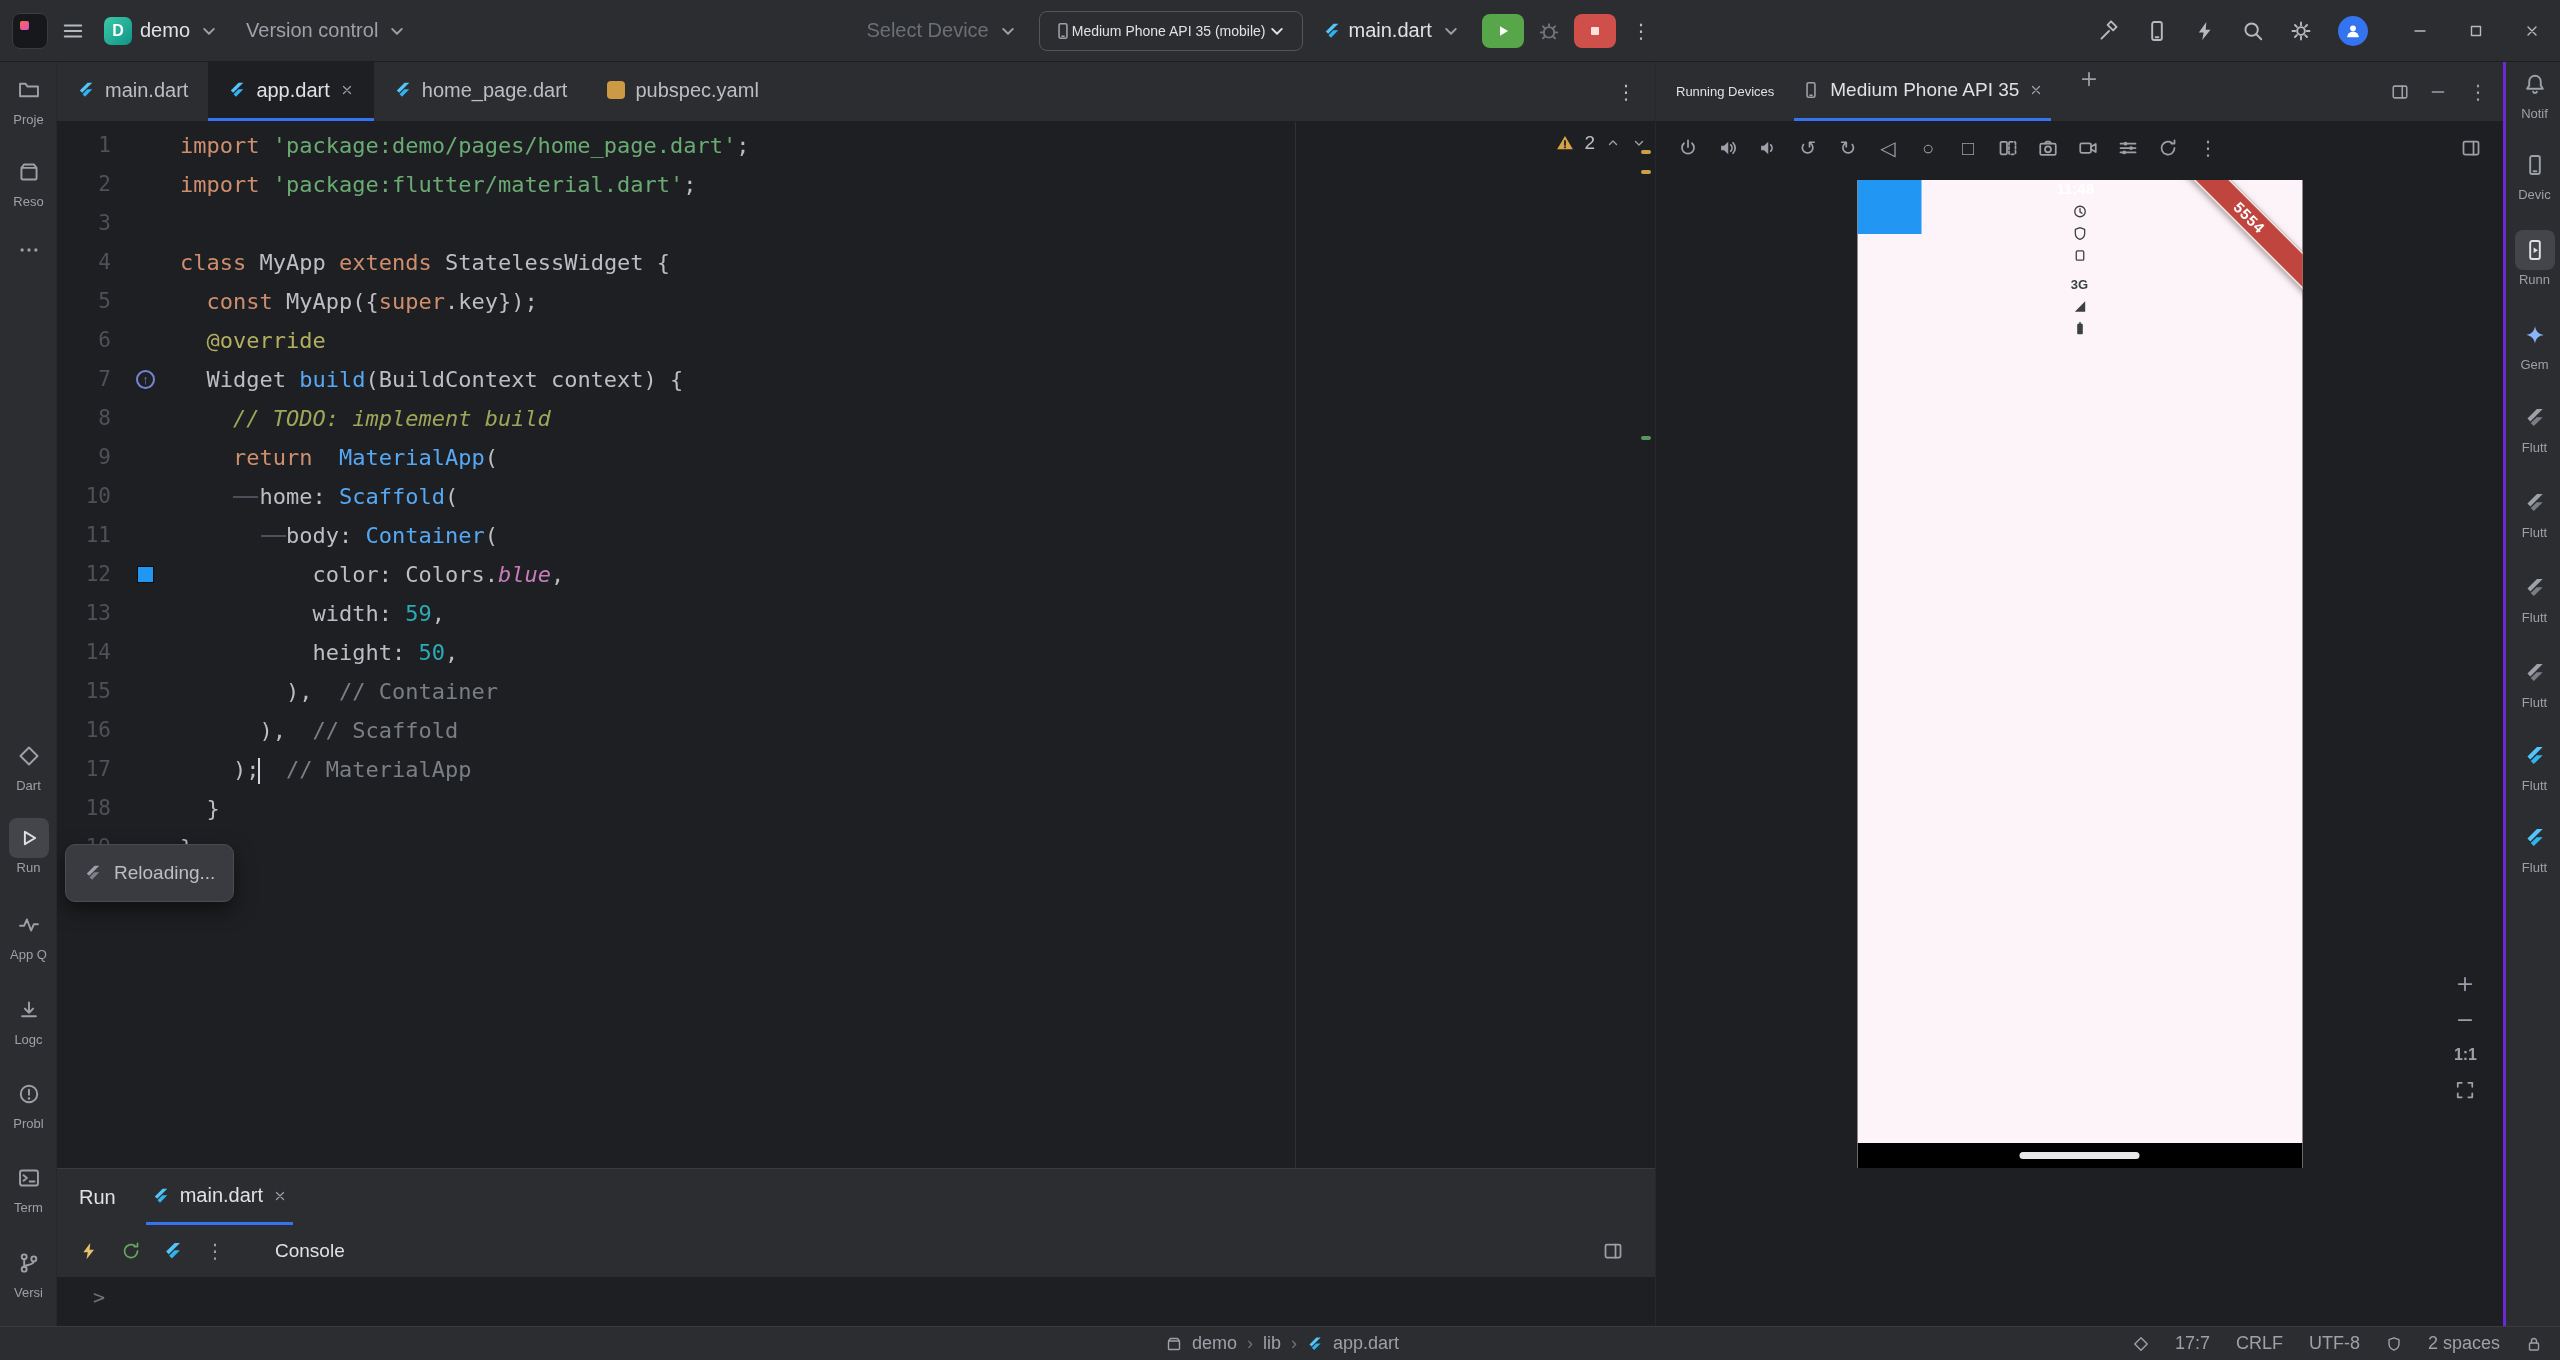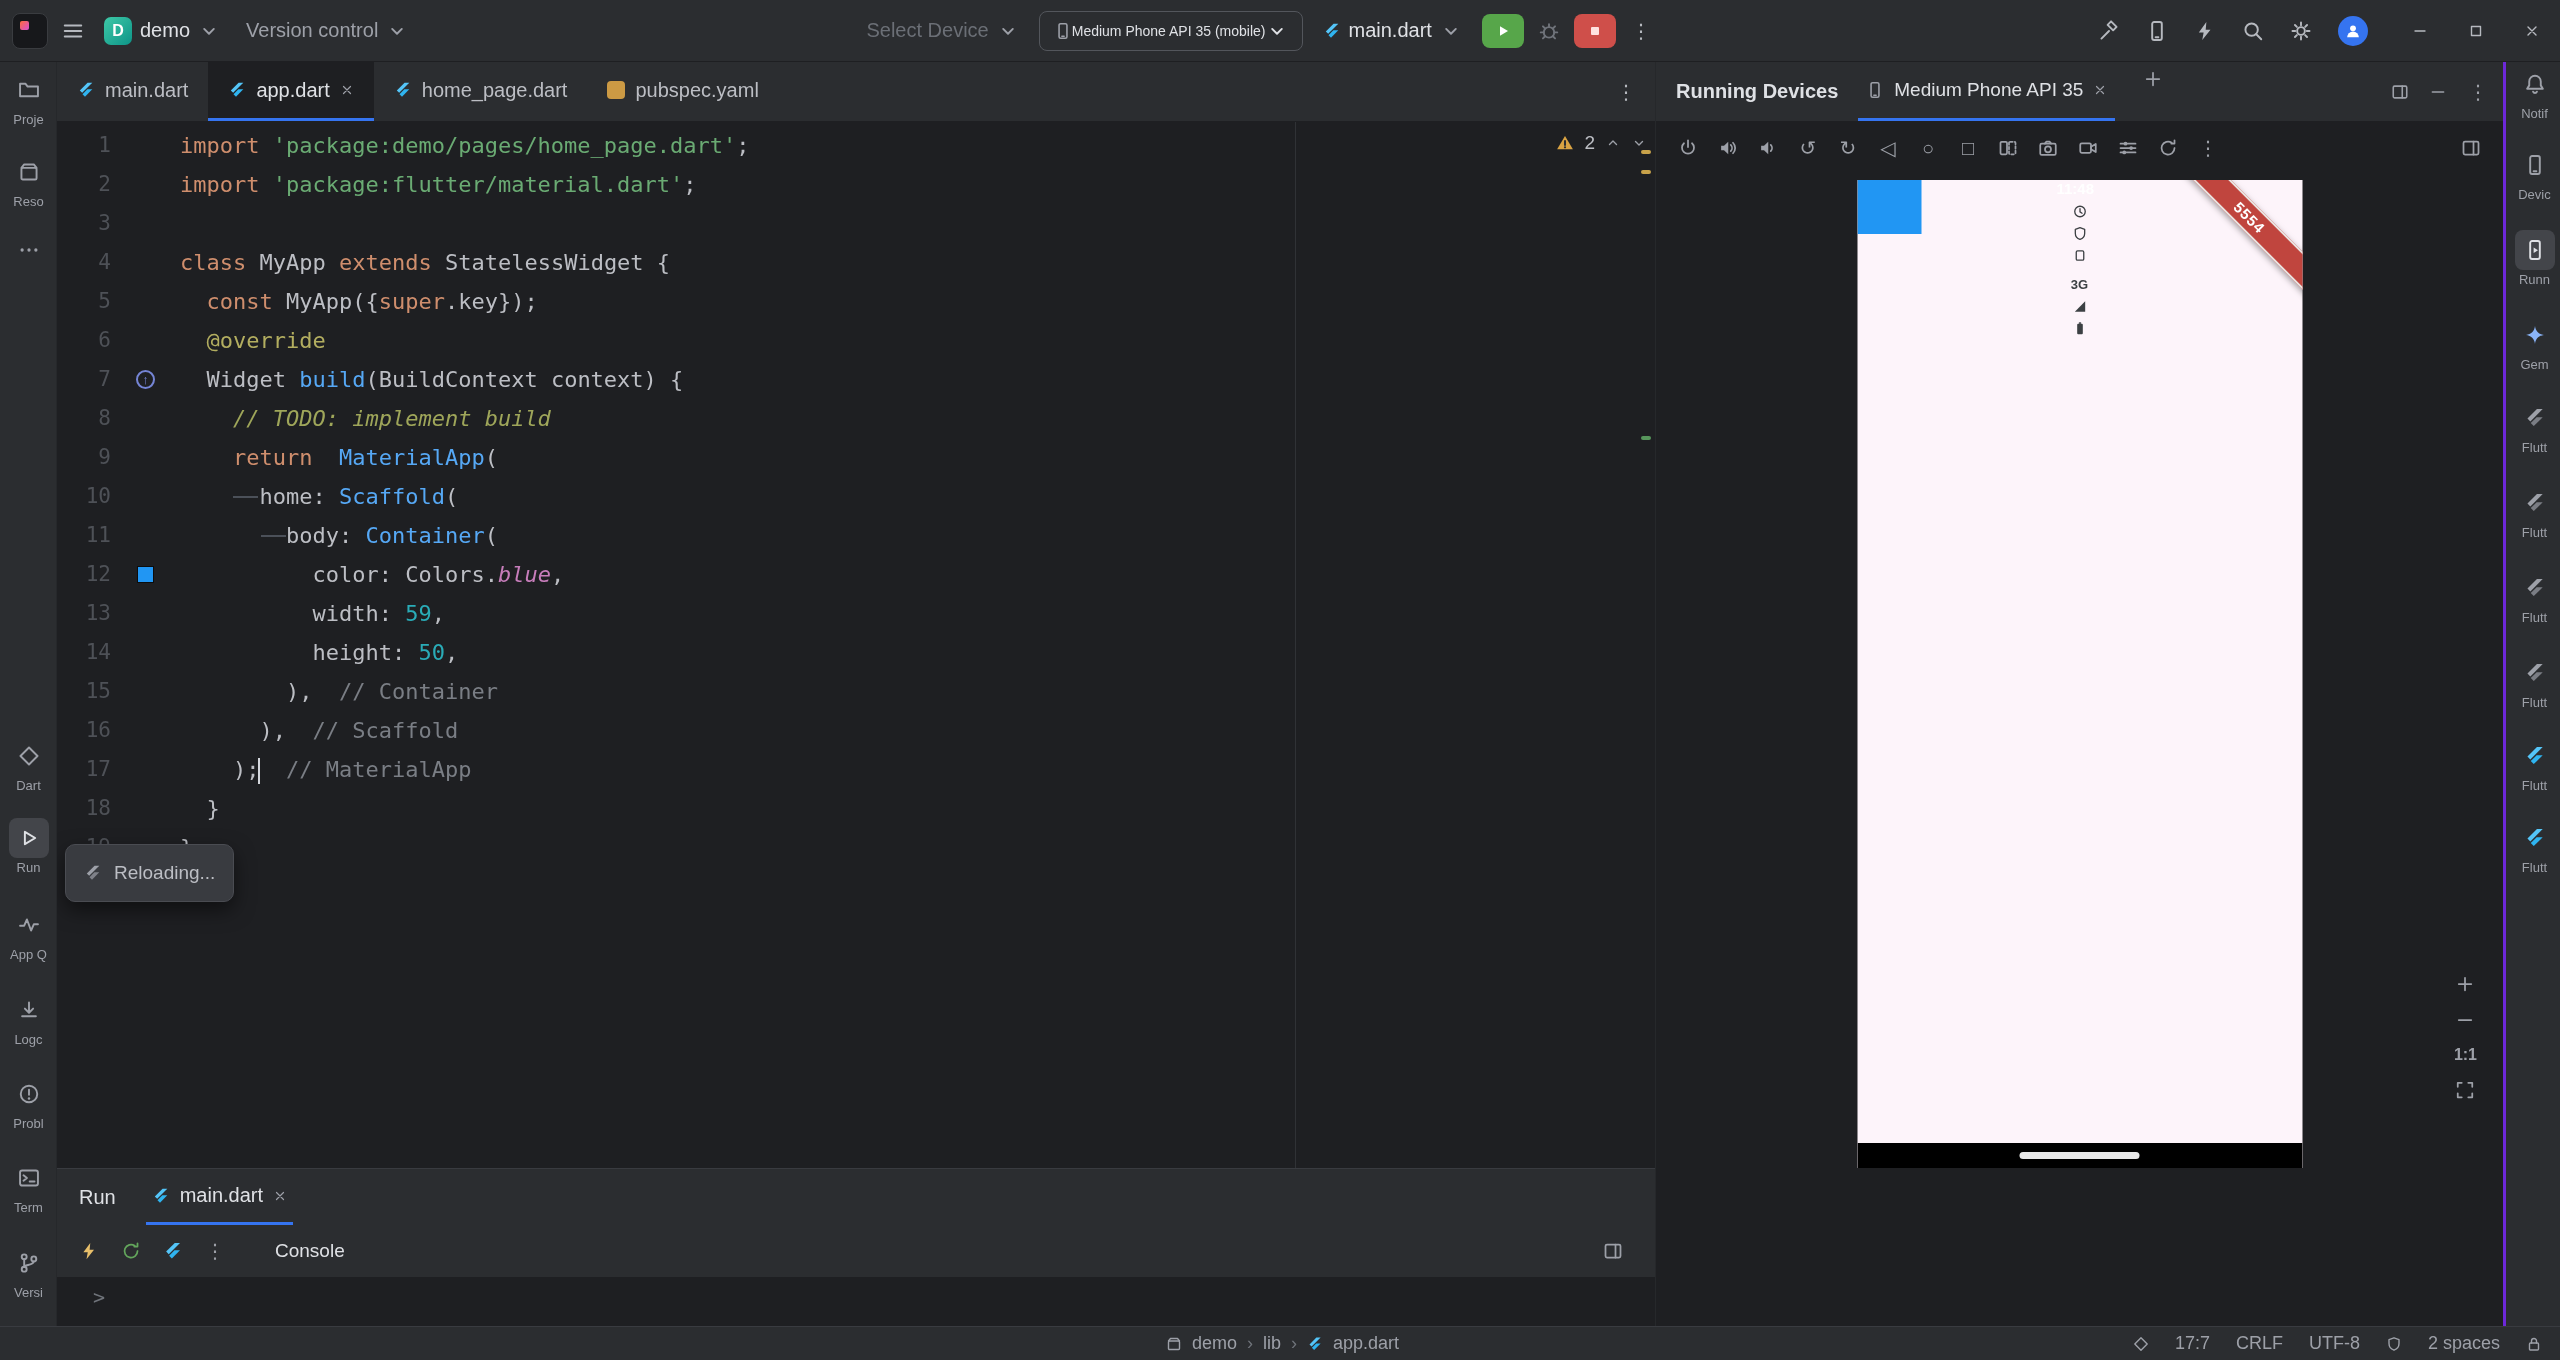--- a/index.html
+++ b/index.html
@@ -113,21 +113,21 @@
   .ib .ic { width:20px; height:20px; }
   .console-label { margin-left:36px; color:#dfe1e5; font-size:19px; }
   .console { flex:1; background:#1e1f22; font-family:"DejaVu Sans Mono",monospace; font-size:20px;
              color:#6f737a; padding:8px 0 0 36px; }
 
   
   .devpanel { width:848px; flex:none; display:flex; flex-direction:column; background:#1e1f22;
               border-left:1px solid #26282b; }
   .dp-header { height:60px; flex:none; background:#2b2d30; border-bottom:1px solid #1e1f22;
                display:flex; align-items:stretch; padding:0 14px 0 20px; gap:20px; }
-  .dp-title { align-self:center; font-weight:700; color:#dfe1e5; font-size:20px; }
+  .dp-title { align-self:center; font-weight:400; color:#dfe1e5; font-size:13px; }
   .dp-tab { display:flex; align-items:center; gap:10px; padding:0 8px; color:#dfe1e5;
             border-bottom:3px solid #3574f0; font-size:19px; }
   .dp-hright { margin-left:auto; display:flex; align-items:center; gap:20px; color:#9da0a8; }
   .dp-toolbar { height:52px; flex:none; display:flex; align-items:center; gap:4px; padding:0 14px; }
   .dp-area { flex:1; position:relative; }
   .phone { position:absolute; left:50%; transform:translateX(-50%); top:6px; width:445px; height:988px;
            background:#fdf4fa; overflow:hidden; }
   .bluebox { position:absolute; left:0; top:0; width:64px; height:54px; background:#2196f3; }
   .psbar { position:absolute; top:0; left:0; right:0; height:28px; display:flex; align-items:center;
            padding:0 12px; gap:7px;flex-direction:column; }

